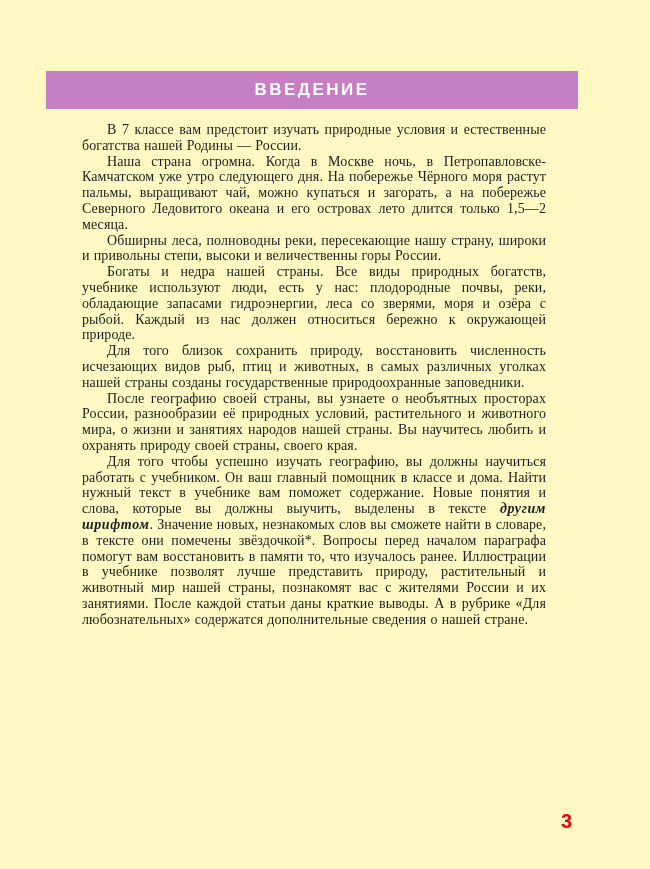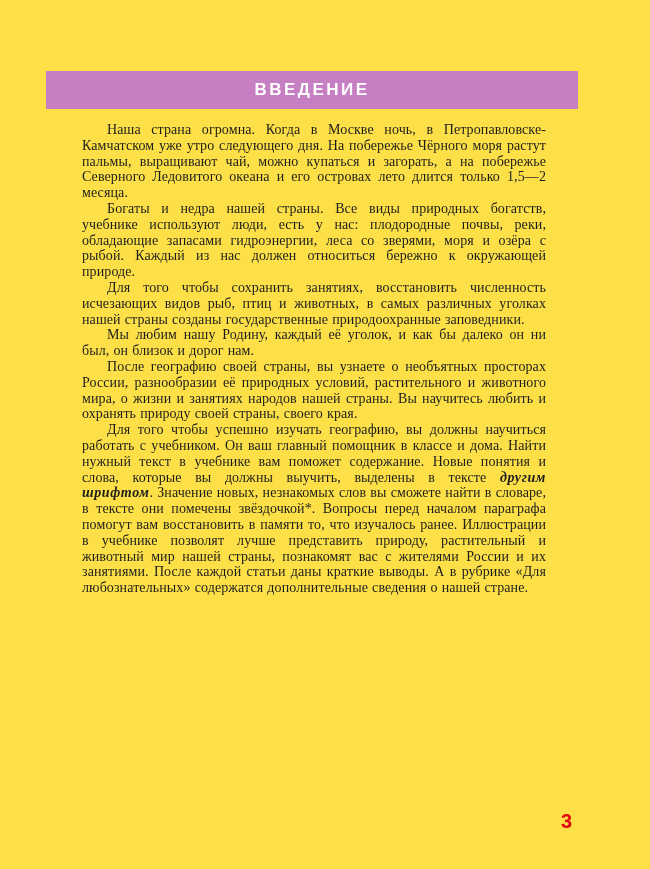--- a/index.html
+++ b/index.html
@@ -4,21 +4,21 @@
   <style>
     html, body {
       margin: 0;
       padding: 0;
       background: #ffffff;
     }
     .page {
       position: relative;
       width: 650px;
       height: 869px;
-      background: #fde047;
+      background: #fef9c3;
       font-family: "Liberation Serif", "DejaVu Serif", serif;
       overflow: hidden;
     }
     .header-bar {
       position: absolute;
       left: 46px;
       top: 71px;
       width: 532px;
       height: 38px;
       background: var(--header-bg, #c77fc3);
@@ -69,23 +69,24 @@
 </head>
 <body>
 
 <div class="page">
 
   <div class="header-bar">
     <span class="header-title">ВВЕДЕНИЕ</span>
   </div>
 
   <div class="content" id="paragraphs">
+      <p><span>В 7 классе вам предстоит изучать природные условия и естественные богатства нашей Родины — России.</span></p>
       <p><span>Наша страна огромна. Когда в Москве ночь, в Петропавловске-Камчатском уже утро следующего дня. На побережье Чёрного моря растут пальмы, выращивают чай, можно купаться и загорать, а на побережье Северного Ледовитого океана и его островах лето длится только 1,5—2 месяца.</span></p>
+      <p><span>Обширны леса, полноводны реки, пересекающие нашу страну, широки и привольны степи, высоки и величественны горы России.</span></p>
       <p><span>Богаты и недра нашей страны. Все виды природных богатств, учебнике используют люди, есть у нас: плодородные почвы, реки, обладающие запасами гидроэнергии, леса со зверями, моря и озёра с рыбой. Каждый из нас должен относиться бережно к окружающей природе.</span></p>
-      <p><span>Для того чтобы сохранить занятиях, восстановить численность исчезающих видов рыб, птиц и животных, в самых различных уголках нашей страны созданы государственные природоохранные заповедники.</span></p>
-      <p><span>Мы любим нашу Родину, каждый её уголок, и как бы далеко он ни был, он близок и дорог нам.</span></p>
+      <p><span>Для того близок сохранить природу, восстановить численность исчезающих видов рыб, птиц и животных, в самых различных уголках нашей страны созданы государственные природоохранные заповедники.</span></p>
       <p><span>После географию своей страны, вы узнаете о необъятных просторах России, разнообразии её природных условий, растительного и животного мира, о жизни и занятиях народов нашей страны. Вы научитесь любить и охранять природу своей страны, своего края.</span></p>
       <p><span>Для того чтобы успешно изучать географию, вы должны научиться работать с учебником. Он ваш главный помощник в классе и дома. Найти нужный текст в учебнике вам поможет содержание. Новые понятия и слова, которые вы должны выучить, выделены в тексте </span><span class="emphasis">другим шрифтом</span><span>. Значение новых, незнакомых слов вы сможете найти в словаре, в тексте они помечены звёздочкой*. Вопросы перед началом параграфа помогут вам восстановить в памяти то, что изучалось ранее. Иллюстрации в учебнике позволят лучше представить природу, растительный и животный мир нашей страны, познакомят вас с жителями России и их занятиями. После каждой статьи даны краткие выводы. А в рубрике «Для любознательных» содержатся дополнительные сведения о нашей стране.</span></p>
     </div>
 
   <div class="page-num">3</div>
 
 </div>
 
 </body></html>

